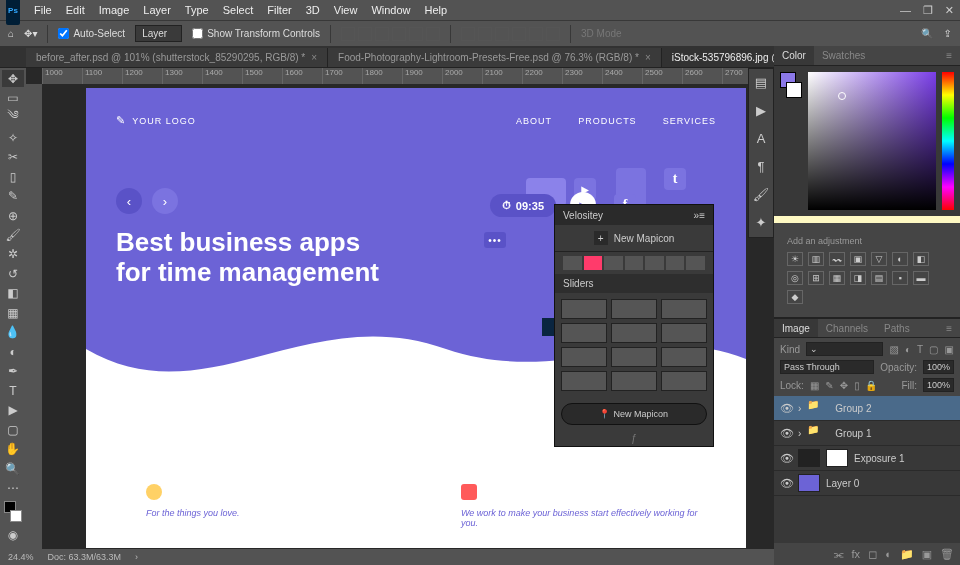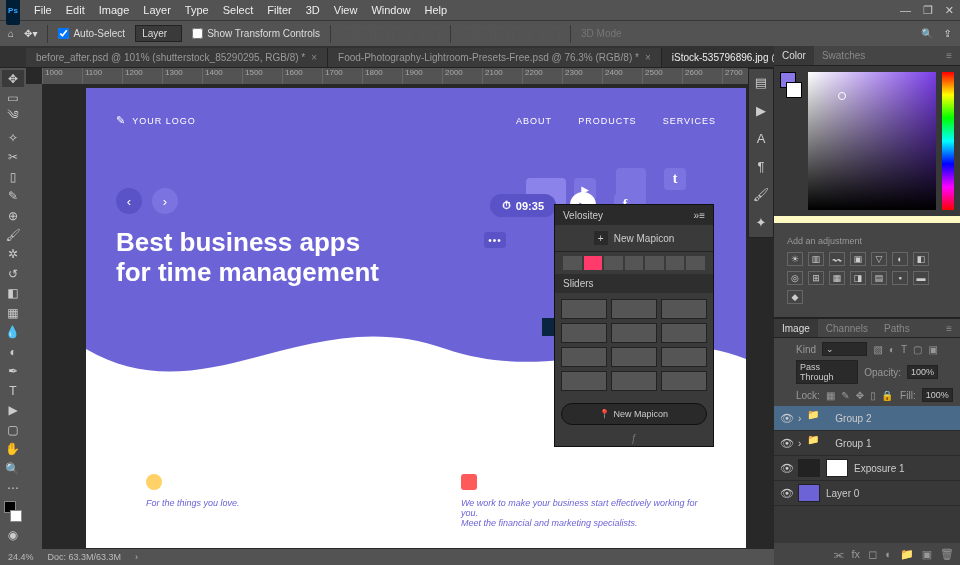--- a/index.html
+++ b/index.html
@@ -77,21 +77,21 @@
 .sw{width:16px;height:16px;border:1px solid #000}
 .picker{flex:1;position:relative;background:linear-gradient(to right,#fff,#7a3ee8);background-image:linear-gradient(to bottom,transparent,#000),linear-gradient(to right,#fff,#7a3ee8)}
 .picker .sel{position:absolute;top:20px;left:30px;width:8px;height:8px;border:1px solid #fff;border-radius:50%}
 .hue{width:12px;height:100%;background:linear-gradient(to bottom,red,#ff0,#0f0,#0ff,#00f,#f0f,red)}
 .adj-panel{padding:13px;border-top:7px solid #fef9c3}
 .adj-panel .lbl{font-size:9px;color:#999;margin-bottom:6px}
 .adj-icons{display:flex;flex-wrap:wrap;gap:5px}
 .adj-icons span{width:16px;height:14px;border:1px solid #666;font-size:9px;display:flex;align-items:center;justify-content:center}
 .layers-panel{flex:1;border-top:1px solid #222;display:flex;flex-direction:column;font-size:10px}
 .layers-panel .ptabs{border-top:1px solid #222}
-.lopts{padding:4px 22px;display:flex;flex-direction:column;gap:4px}
+.lopts{padding:4px 6px;display:flex;flex-direction:column;gap:4px}
 .lopts .row{display:flex;gap:6px;align-items:center;color:#999}
 .lopts select,.lopts .inp{background:#2a2a2a;border:1px solid #222;color:#ccc;font-size:9px;padding:1px 3px}
 .llist{flex:1;overflow:auto;background:#383838}
 .layer{display:flex;align-items:center;gap:6px;padding:3px 6px;border-bottom:1px solid #2a2a2a}
 .layer.sel{background:#4a6a8a}
 .layer .eye{width:12px;font-size:11px}
 .layer .thumb{width:22px;height:18px;background:#666;border:1px solid #222}
 .layer .thumb.fold{background:none;border:none;font-size:10px}
 .layer .thumb.exp{background:#fff}
 .lfoot{height:22px;background:#454545;display:flex;align-items:center;justify-content:flex-end;gap:8px;padding:0 6px;font-size:11px;color:#999}
@@ -303,21 +303,20 @@
           </svg></div>
     </div>
     <div class="below">
       <div class="col c1">
         <div class="ico"></div>
         <div>For the things you love.</div>
       </div>
       <div class="col c2">
         <div class="ico"></div>
         <div>We work to make your business start effectively working for you.</div>
-        <div>Meet the financial and marketing specialists.</div>
       </div>
     </div>
   </div>
 </div>
 
 <div class="iconstrip">
   <span class="ic">▤</span>
   <span class="ic">▶</span>
   <span class="ic">A</span>
   <span class="ic">¶</span>

